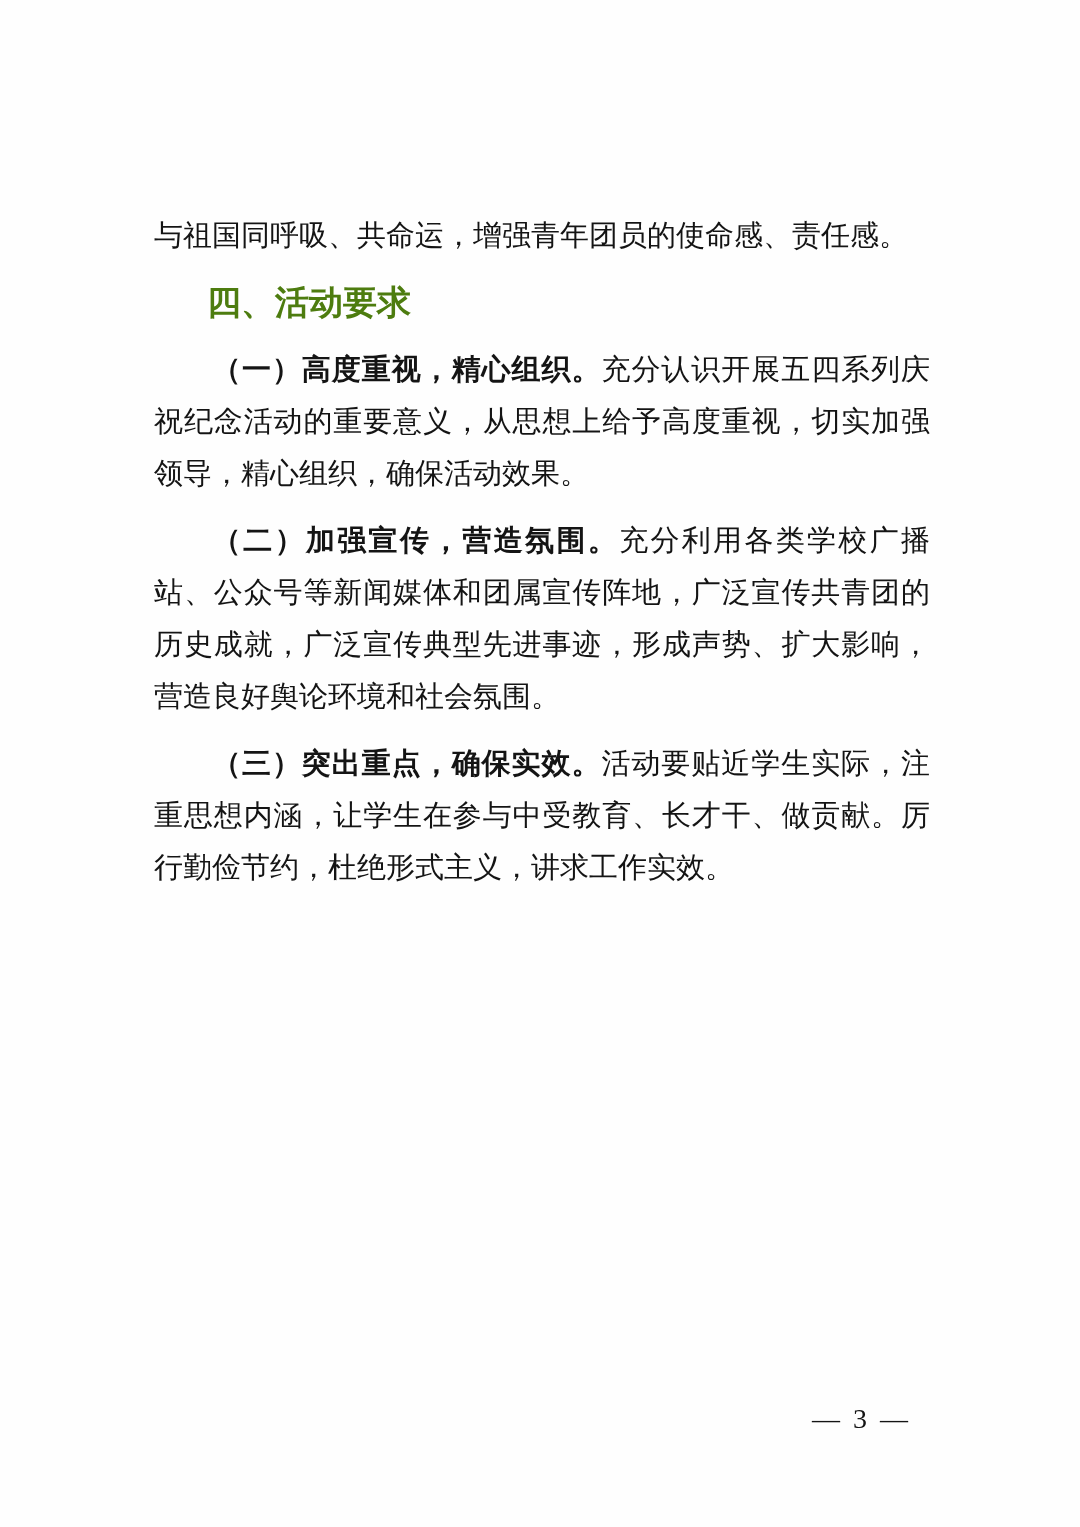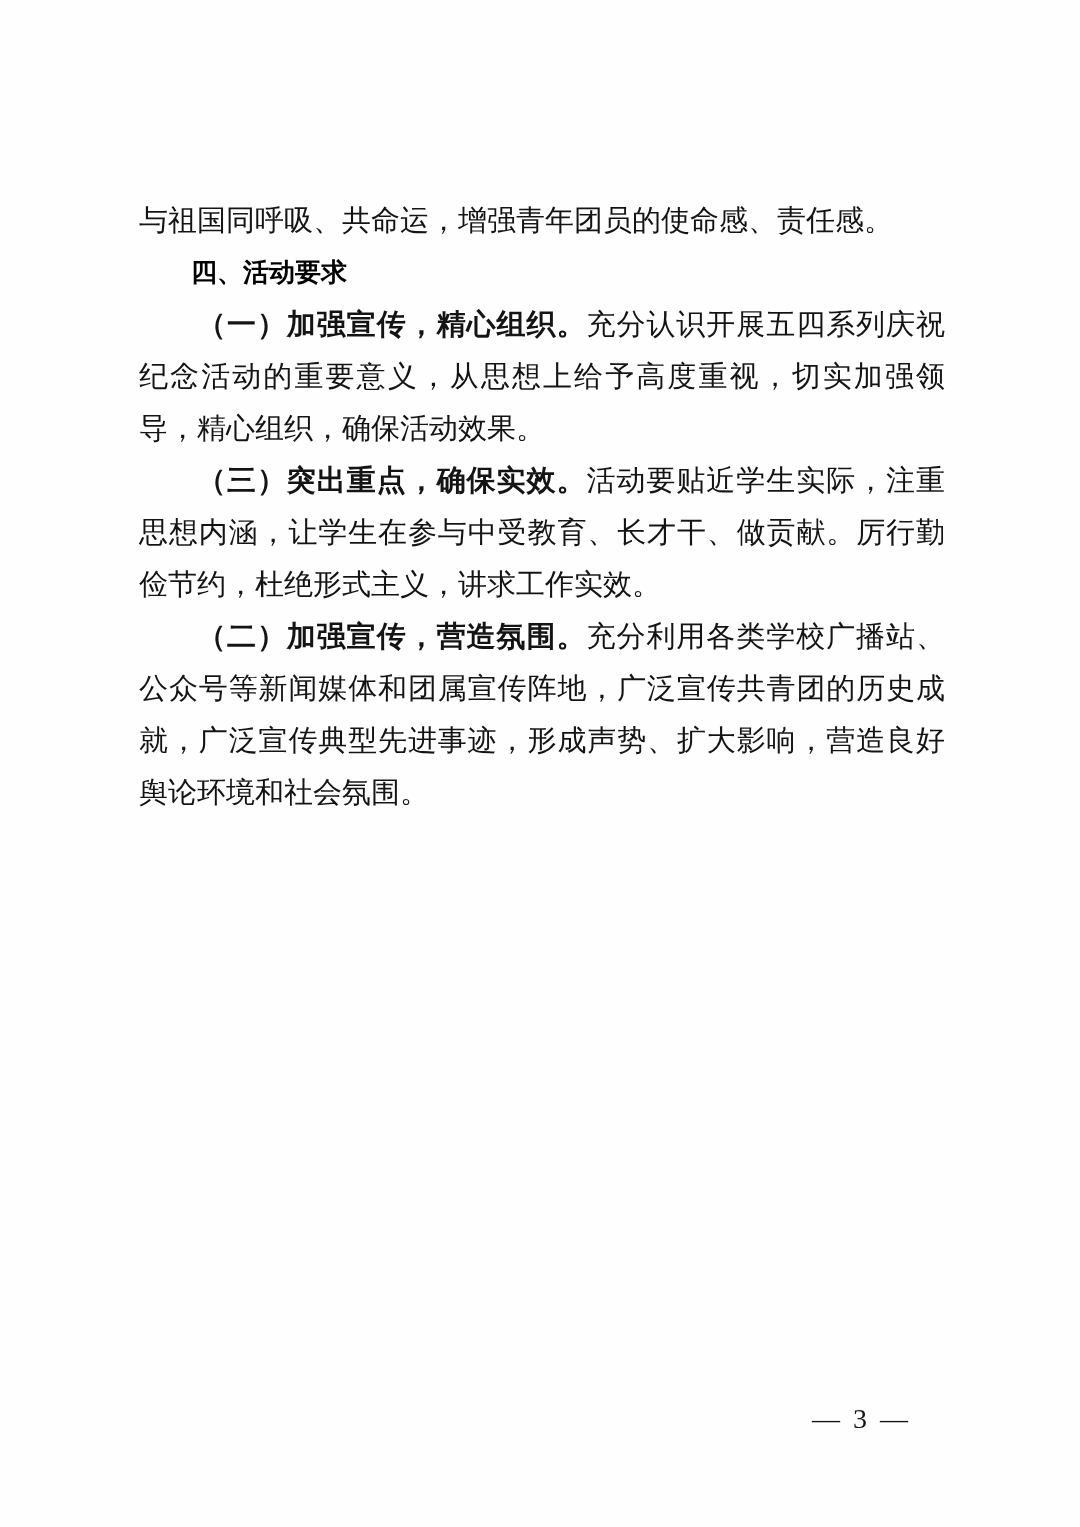--- a/index.html
+++ b/index.html
@@ -19,38 +19,38 @@
     left: 139px;
     top: 194px;
     width: 806px;
     font-family: "Liberation Serif", "DejaVu Serif", serif;
     font-size: 29px;
     line-height: 52px;
     color: #141414;
     text-align: justify;
   }
   .para {
-    margin: 0;
+    margin: 15px;
     text-indent: 2em;
   }
   .para.flush {
     text-indent: 0;
   }
   .lead {
     font-weight: bold;
   }
   .section-heading {
     margin: 0;
     font-family: "Liberation Sans", "DejaVu Sans", sans-serif;
     font-weight: bold;
-    font-size: 26px;
+    font-size: 34px;
     line-height: 52px;
     text-indent: 2em;
     text-align: left;
-    color: #000000;
+    color: #4d7c0f;
   }
   .page-number {
     position: absolute;
     top: 1399px;
     left: 812px;
     font-family: "Liberation Serif", "DejaVu Serif", serif;
     font-size: 28px;
     line-height: 40px;
     color: #141414;
     letter-spacing: 3px;
@@ -61,22 +61,22 @@
 <body>
 
 <div class="page">
   <div class="doc-body">
 
     <p class="para flush">与祖国同呼吸、共命运，增强青年团员的使命感、责任感。</p>
 
 
     <h2 class="section-heading">四、活动要求</h2>
 
-    <p class="para"><span class="lead">（一）加强宣传，精心组织。</span><span>充分认识开展五四系列庆祝纪念活动的重要意义，从思想上给予高度重视，切实加强领导，精心组织，确保活动效果。</span></p>
+    <p class="para"><span class="lead">（一）高度重视，精心组织。</span><span>充分认识开展五四系列庆祝纪念活动的重要意义，从思想上给予高度重视，切实加强领导，精心组织，确保活动效果。</span></p>
+
+    <p class="para"><span class="lead">（二）加强宣传，营造氛围。</span><span>充分利用各类学校广播站、公众号等新闻媒体和团属宣传阵地，广泛宣传共青团的历史成就，广泛宣传典型先进事迹，形成声势、扩大影响，营造良好舆论环境和社会氛围。</span></p>
 
     <p class="para"><span class="lead">（三）突出重点，确保实效。</span><span>活动要贴近学生实际，注重思想内涵，让学生在参与中受教育、长才干、做贡献。厉行勤俭节约，杜绝形式主义，讲求工作实效。</span></p>
-
-    <p class="para"><span class="lead">（二）加强宣传，营造氛围。</span><span>充分利用各类学校广播站、公众号等新闻媒体和团属宣传阵地，广泛宣传共青团的历史成就，广泛宣传典型先进事迹，形成声势、扩大影响，营造良好舆论环境和社会氛围。</span></p>
 
   </div>
 
   <div class="page-number">— 3 —</div>
 </div>
 
 </body></html>

